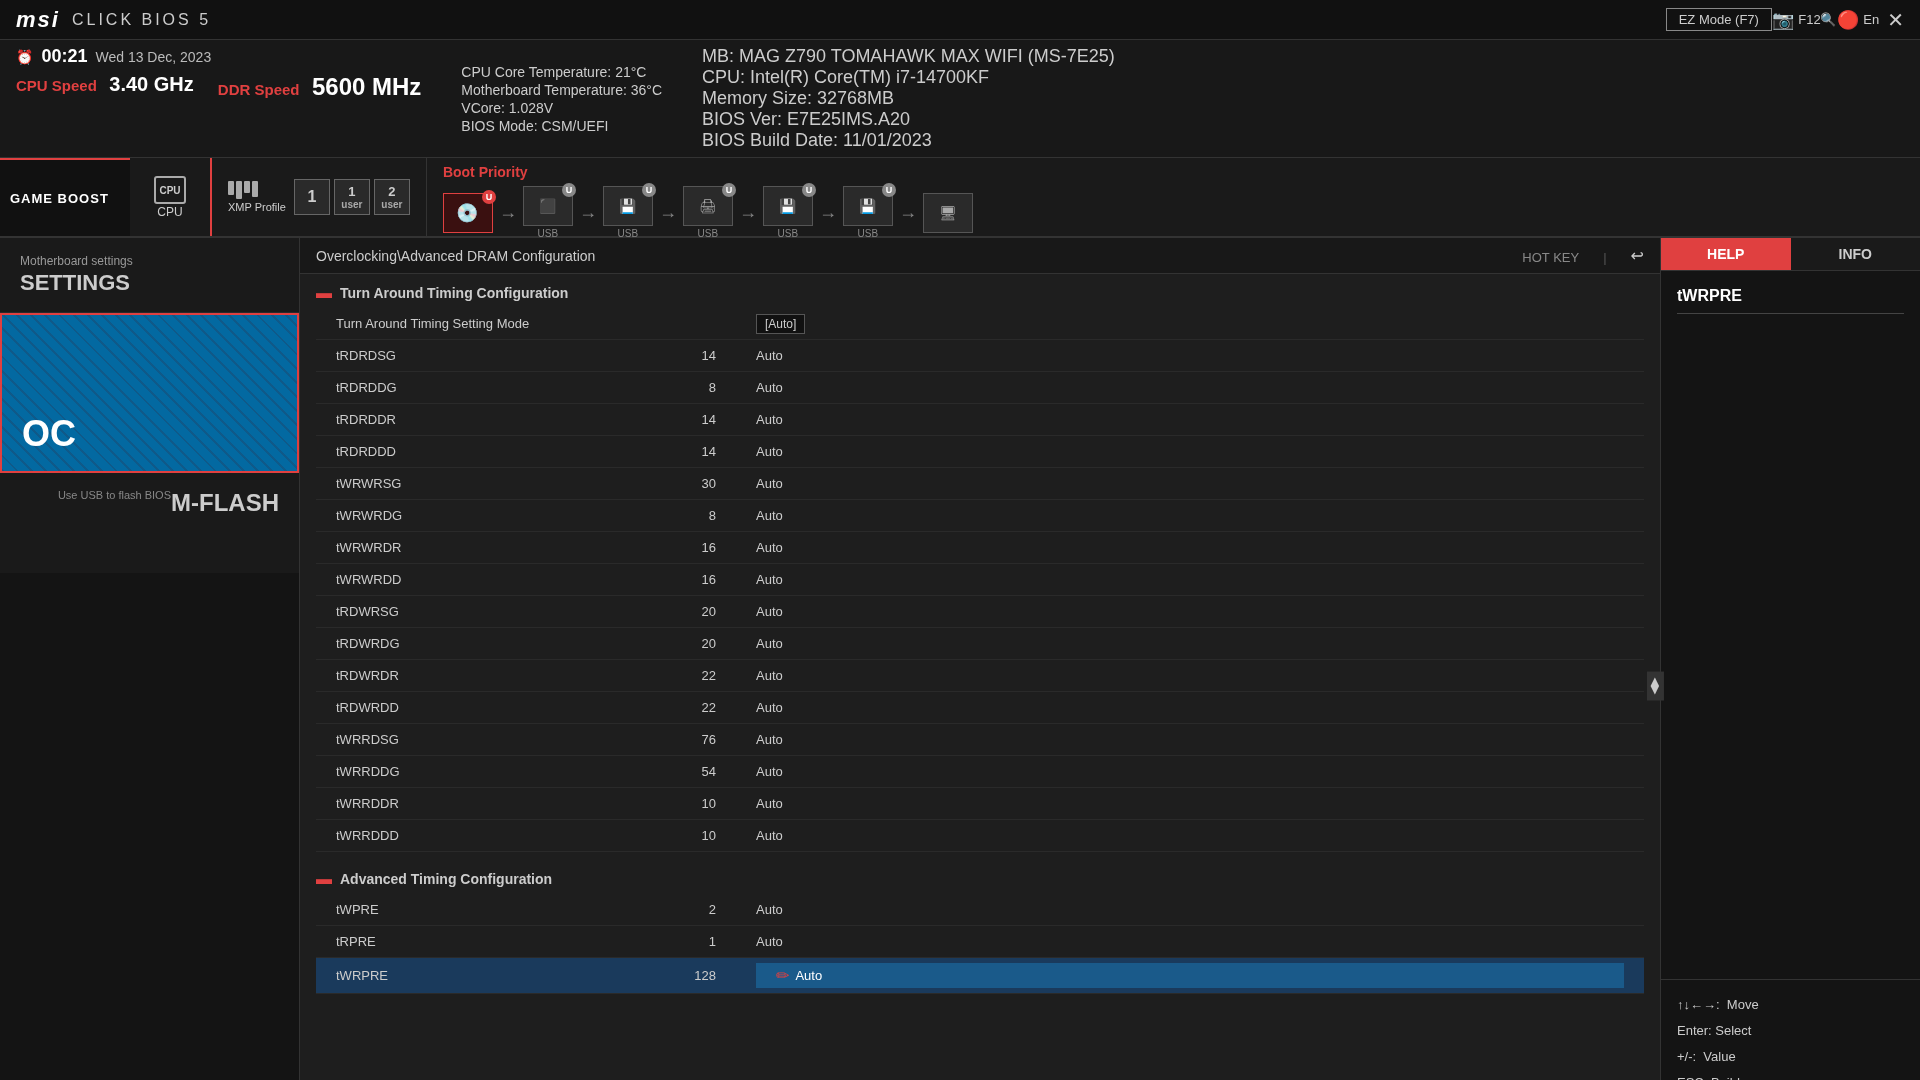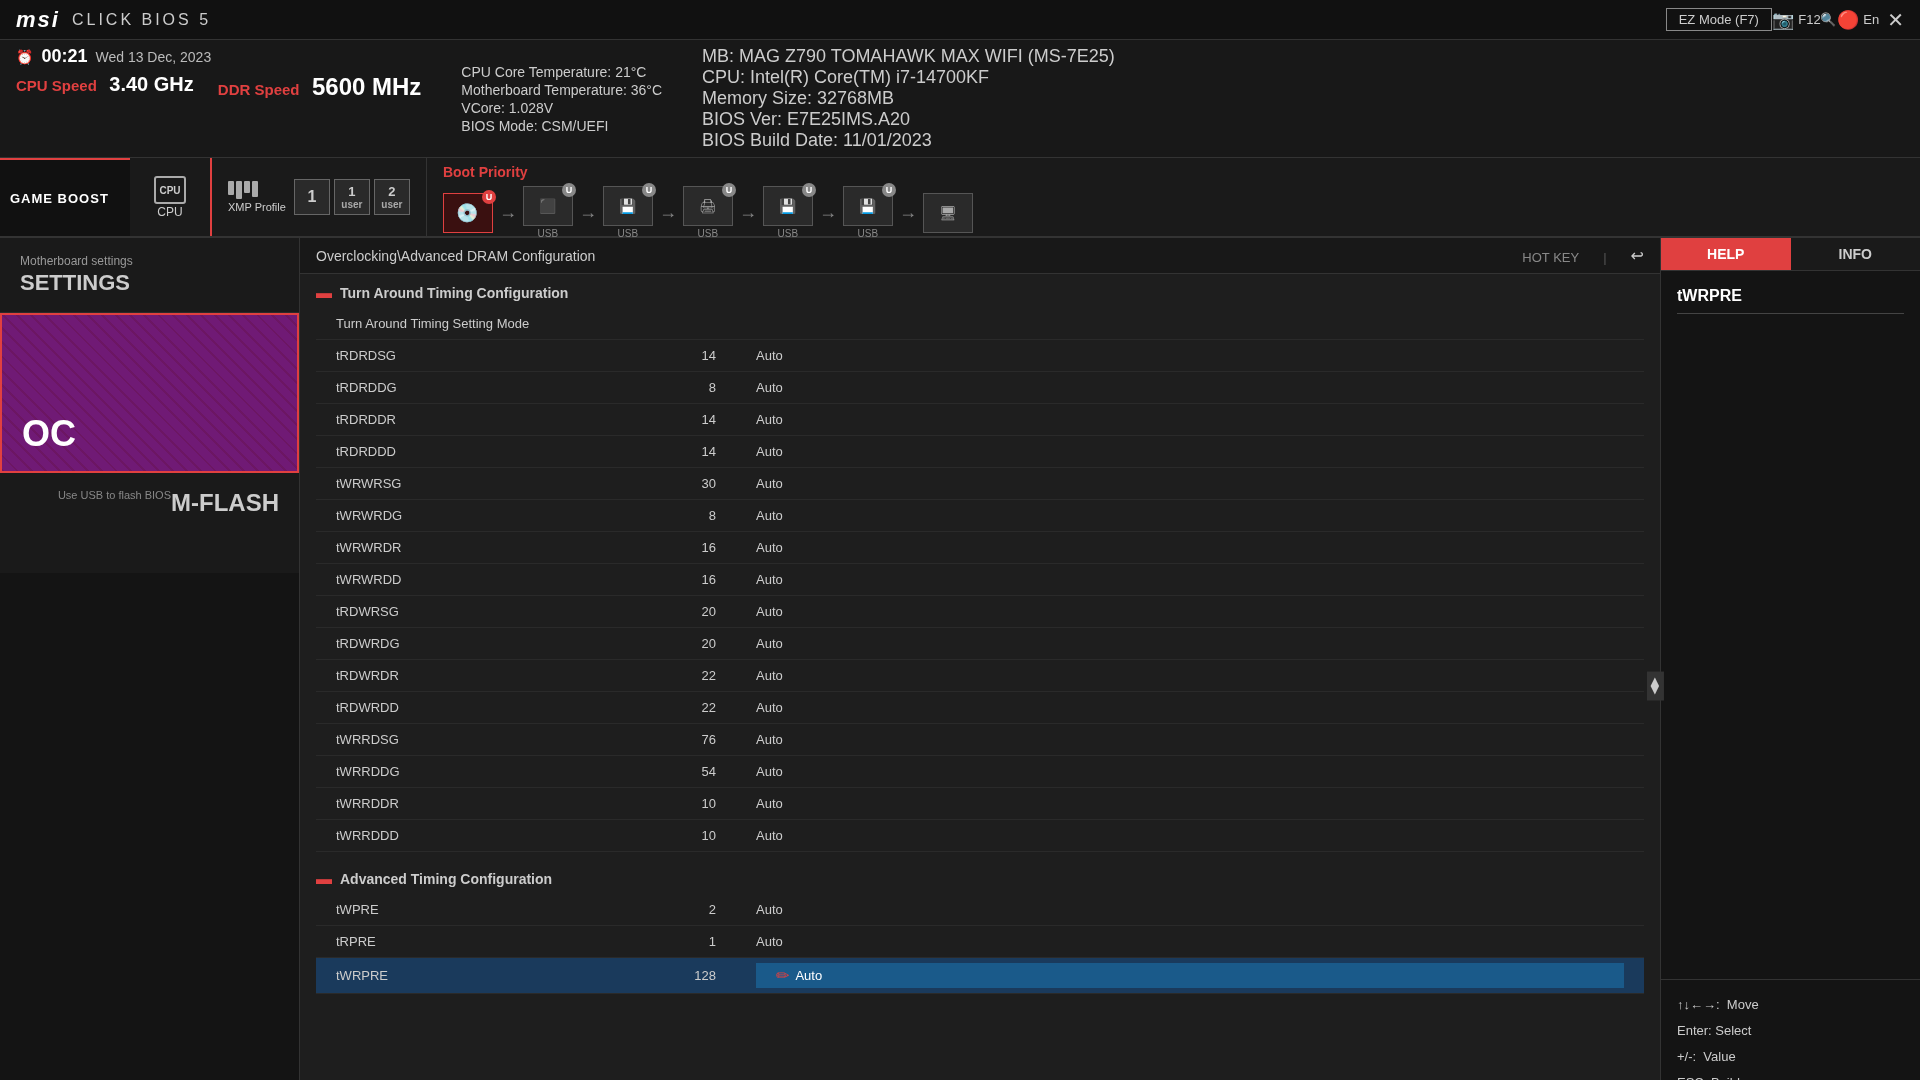--- a/index.html
+++ b/index.html
@@ -294,21 +294,21 @@
       color: #999;
       margin-bottom: 2px;
     }
     .sidebar-item-title {
       font-size: 22px;
       font-weight: bold;
       color: #ccc;
     }
 
     .sidebar-oc {
-      background: #701a75;
+      background: #0369a1;
       border: 2px solid #e04040;
       min-height: 160px;
       display: flex;
       flex-direction: column;
       justify-content: flex-end;
       padding: 16px 20px;
       cursor: pointer;
       position: relative;
       overflow: hidden;
     }
@@ -708,20 +708,23 @@
     <div class="settings-table">
 
       <div class="section-header">
         <span class="section-collapse-icon">▬</span>
         <span>Turn Around Timing Configuration</span>
       </div>
 
       <div class="setting-row">
         <span class="setting-name">Turn Around Timing Setting Mode</span>
         <span class="setting-value-num"></span>
+        <span class="setting-value-text">
+          <span class="setting-mode-tag">[Auto]</span>
+        </span>
       </div>
       <div class="setting-row">
         <span class="setting-name">tRDRDSG</span>
         <span class="setting-value-num">14</span>
         <span class="setting-value-text">Auto</span>
       </div>
       <div class="setting-row">
         <span class="setting-name">tRDRDDG</span>
         <span class="setting-value-num">8</span>
         <span class="setting-value-text">Auto</span>

